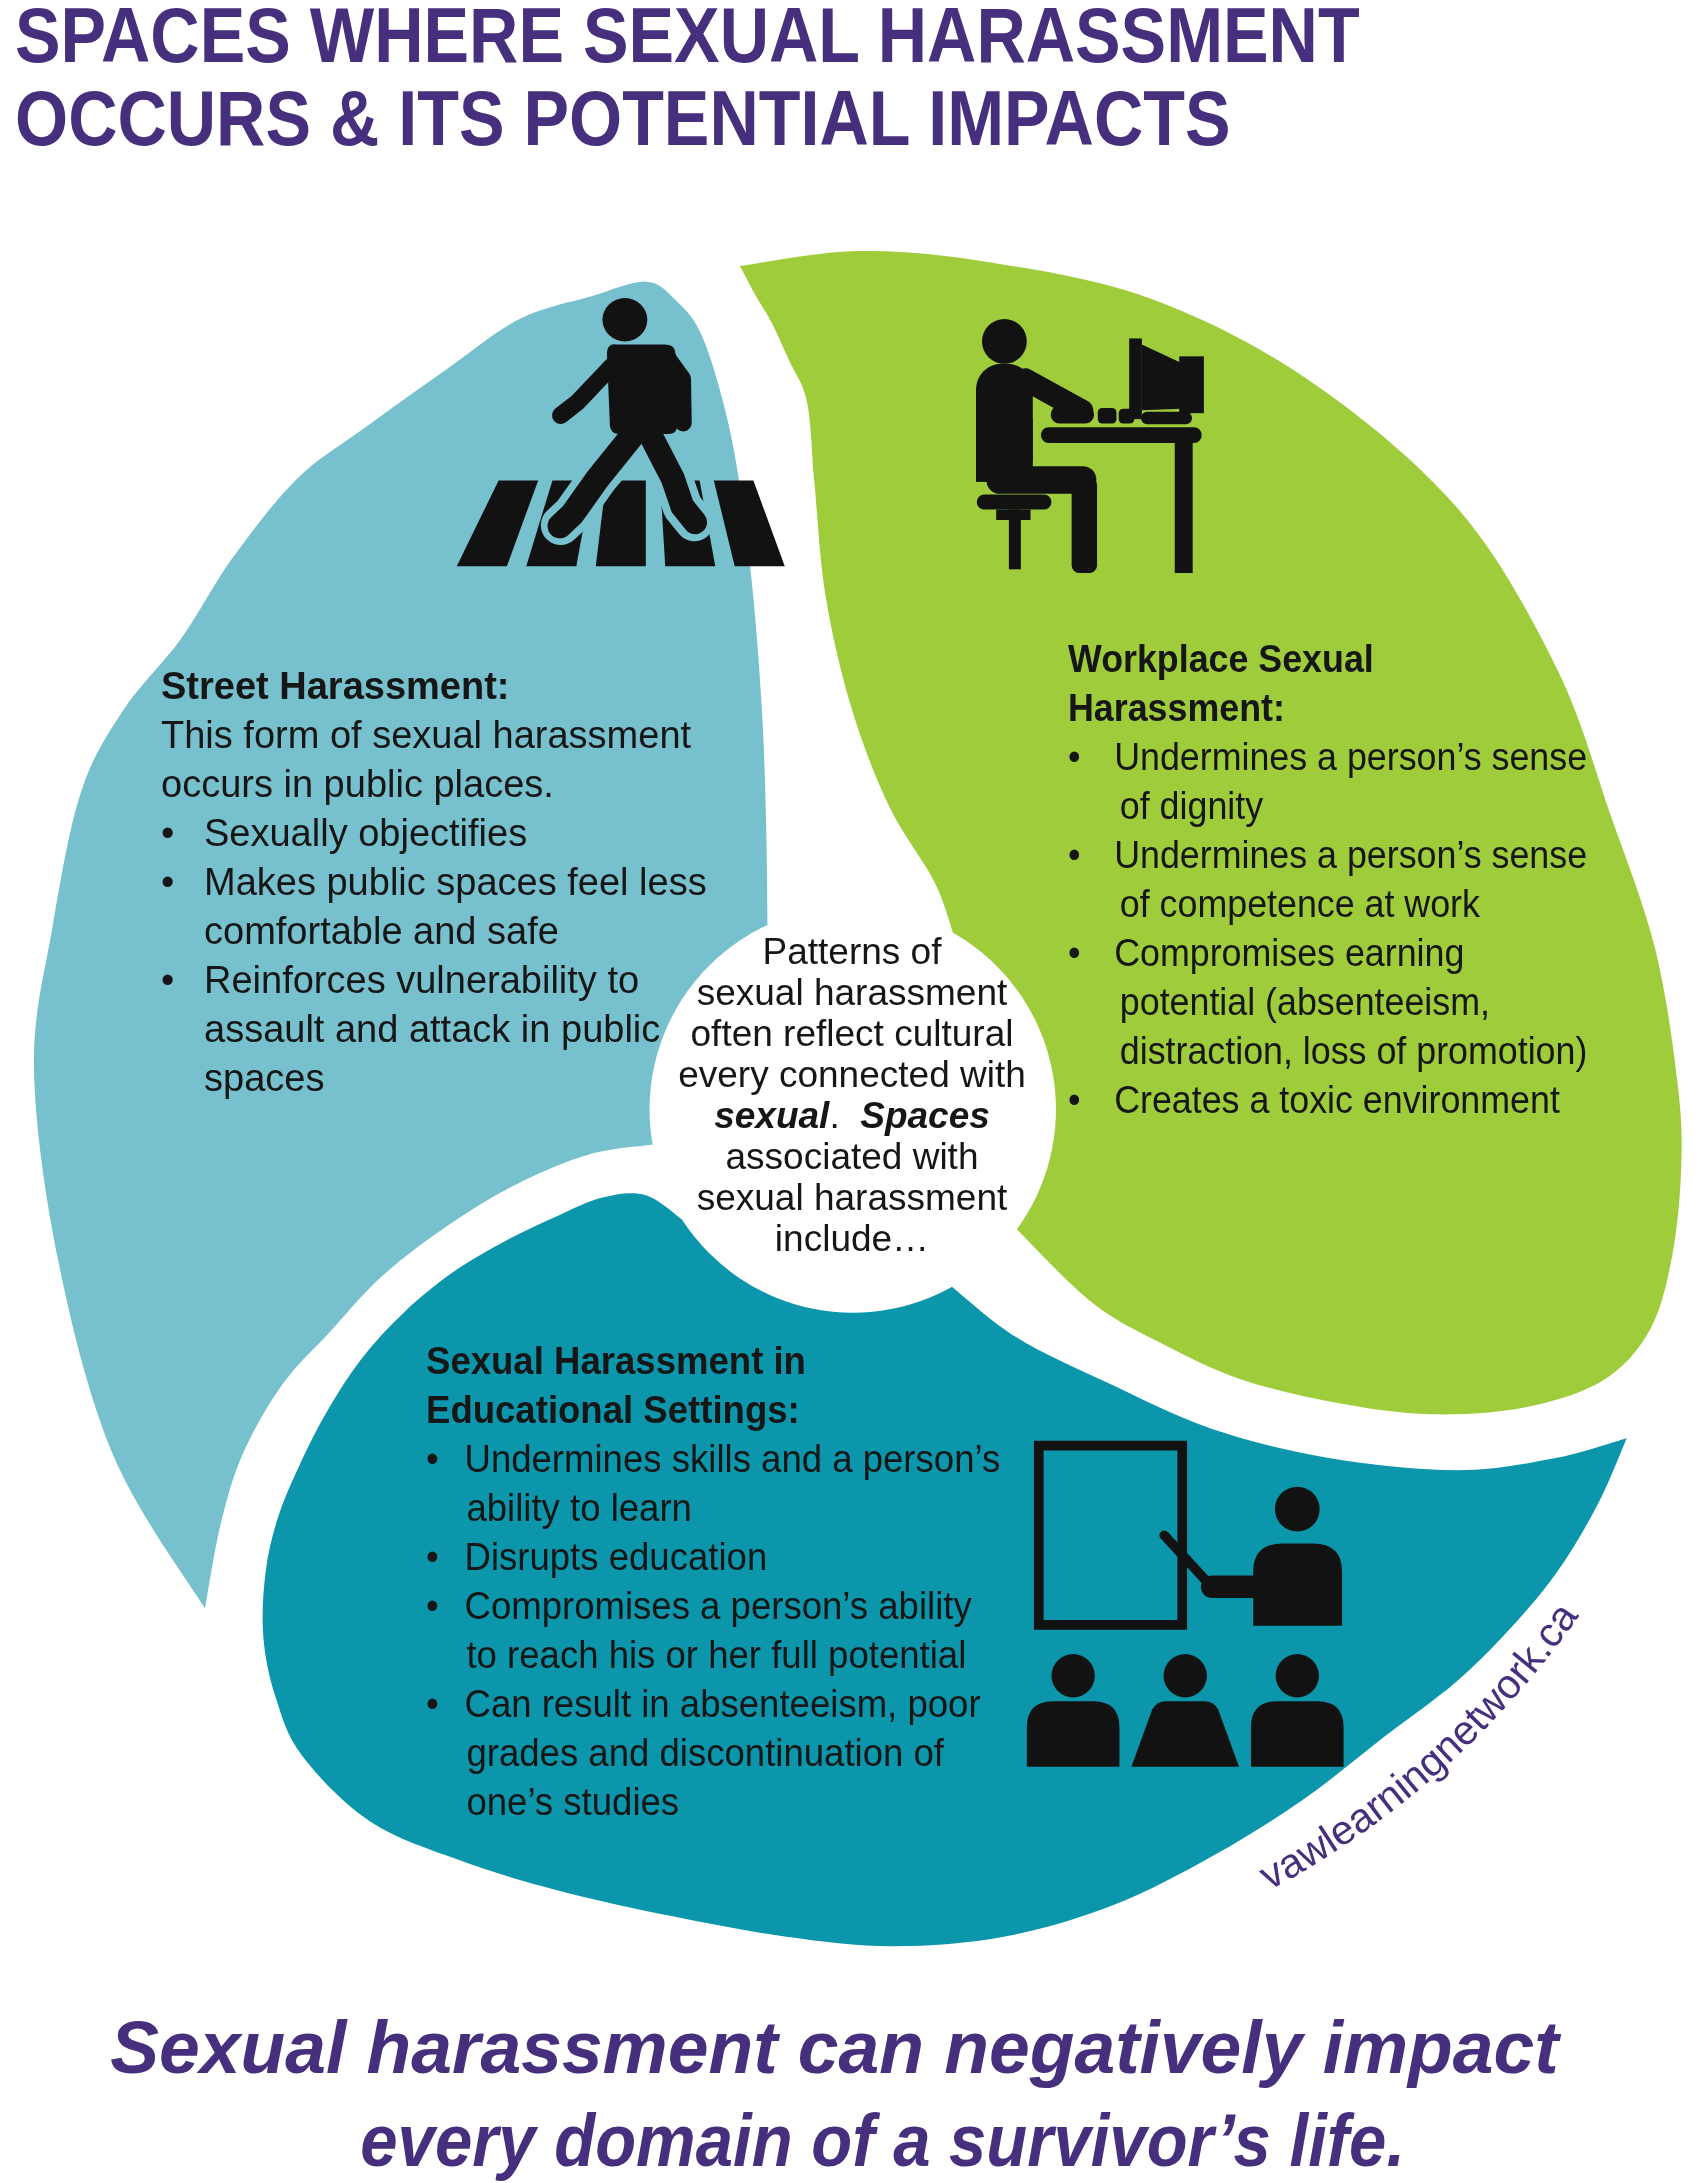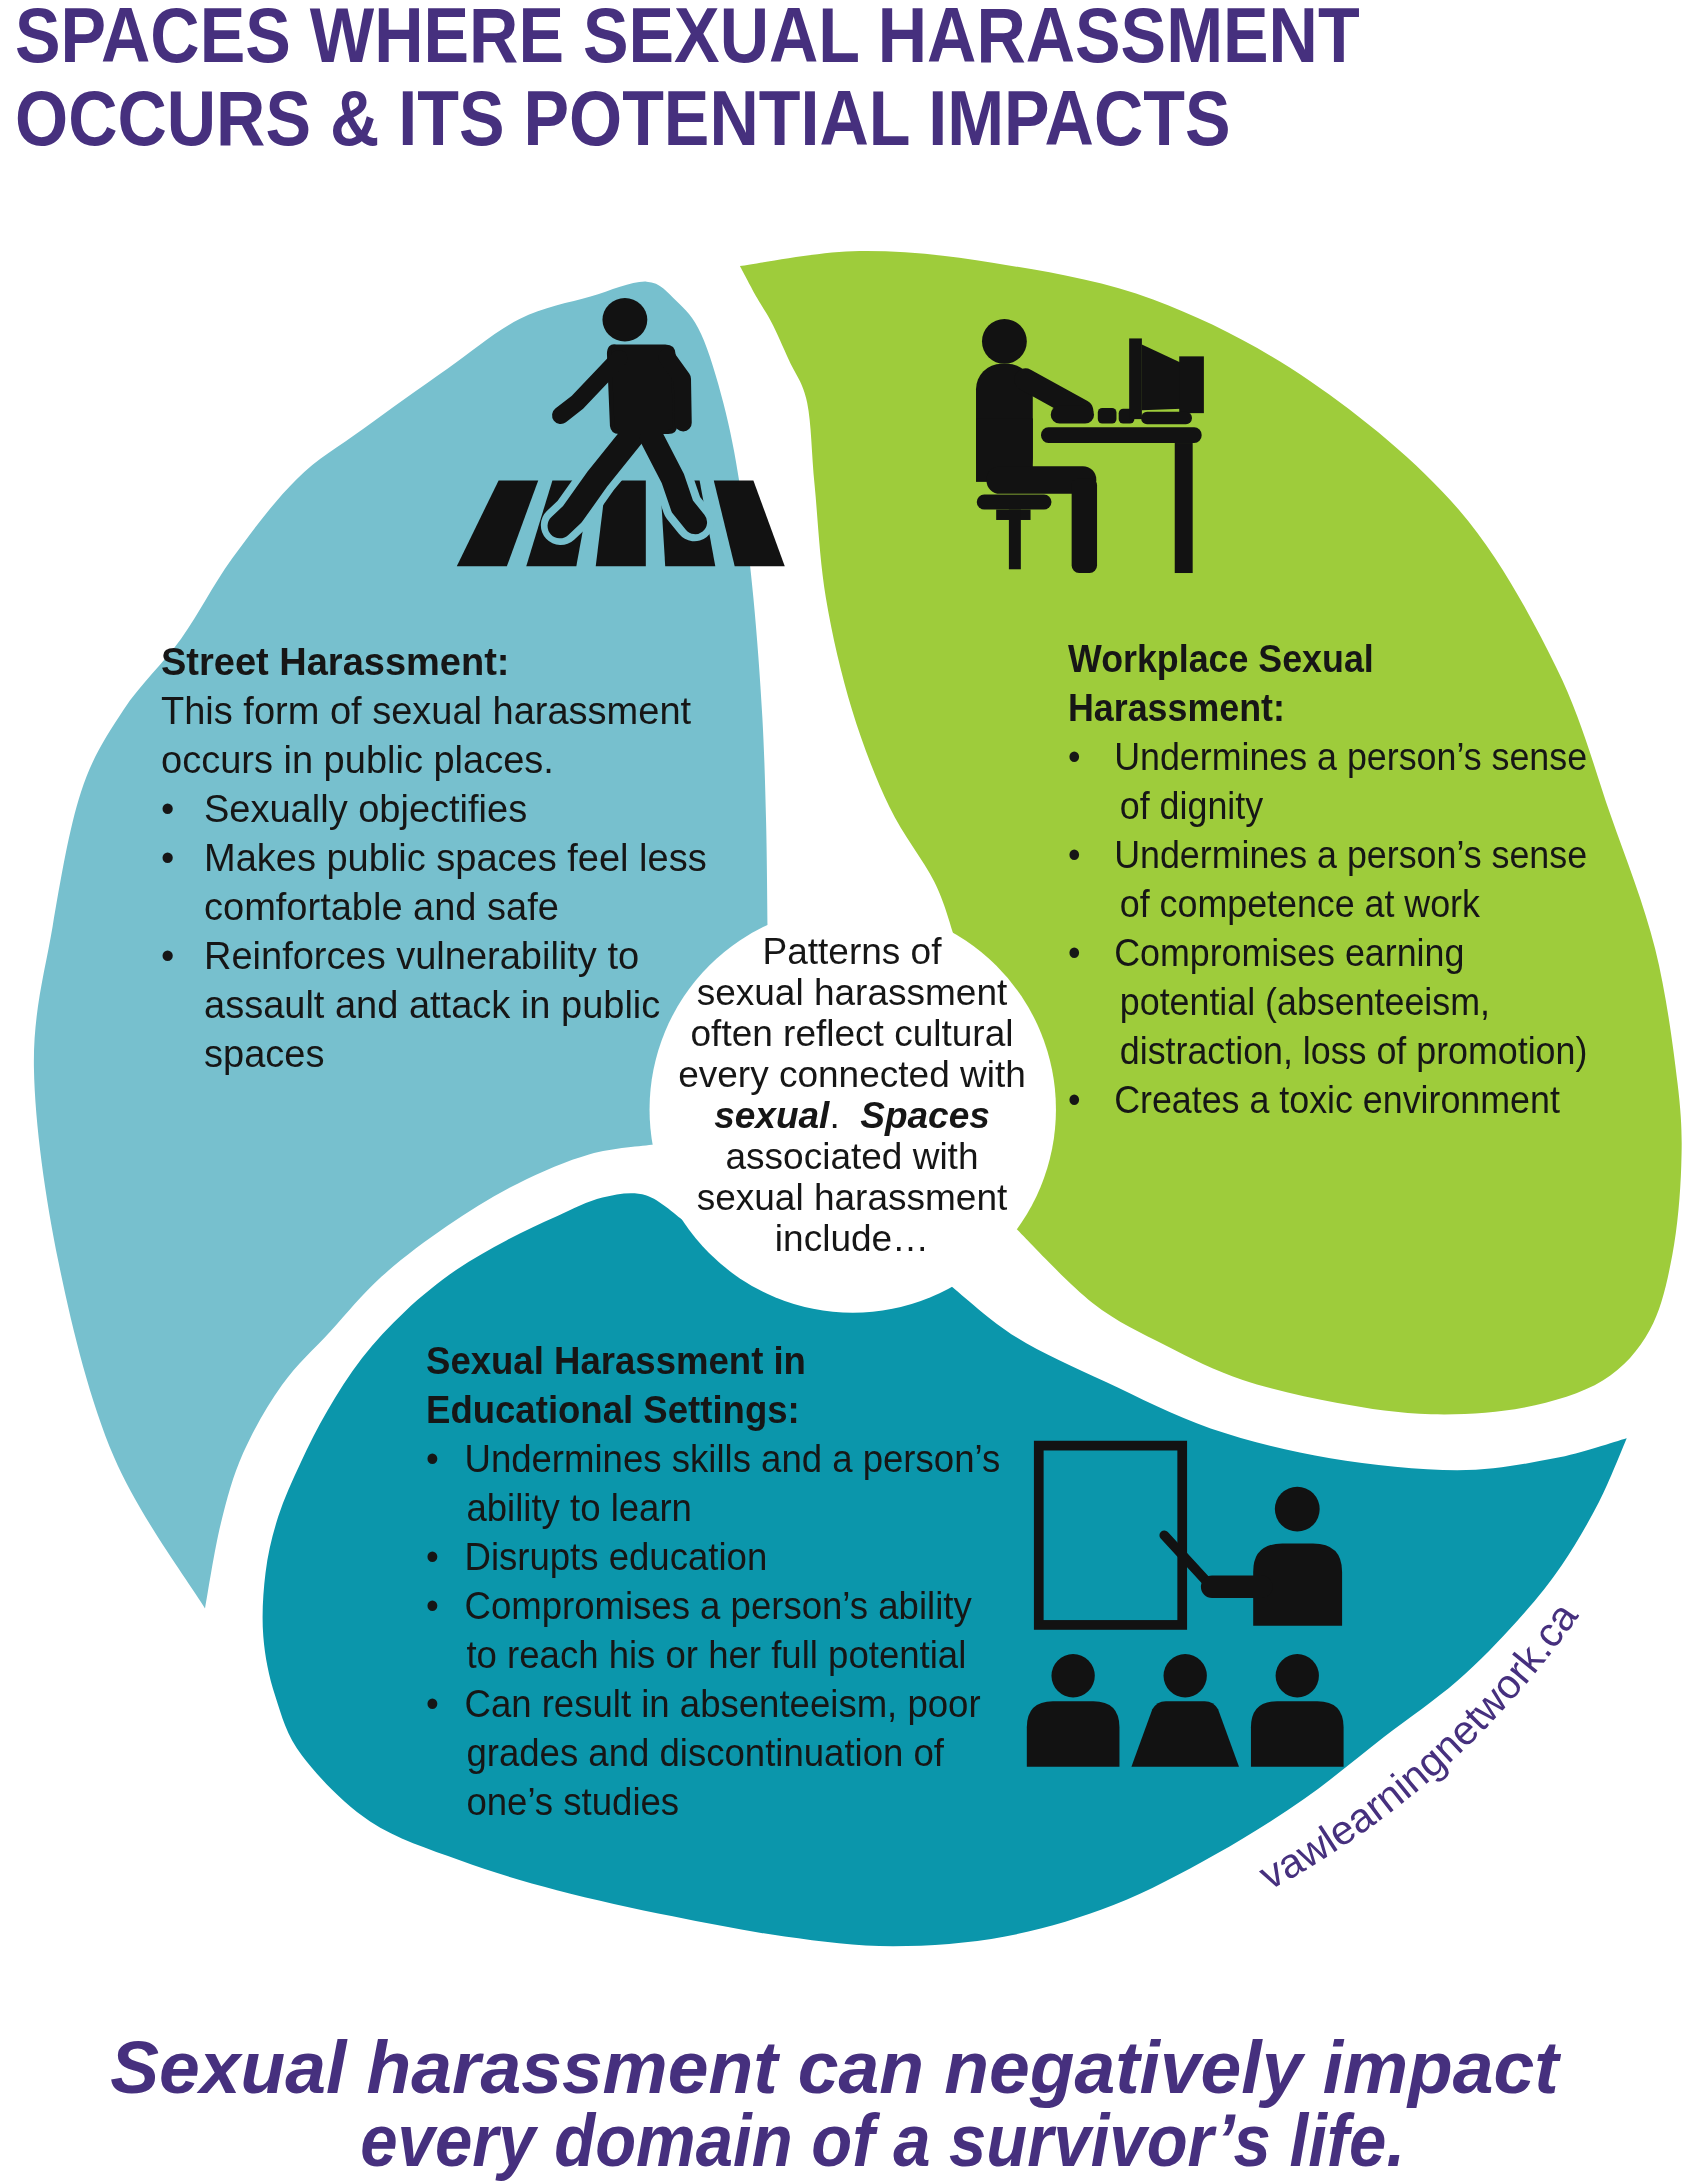--- a/index.html
+++ b/index.html
@@ -60,21 +60,21 @@
       <path d="M1374,2365 L1374,2312 Q1374,2277 1409,2277 L1463,2277 Q1498,2277 1498,2312 L1498,2365 Z"></path>
       <circle cx="1586" cy="2243" r="29"></circle>
       <path d="M1514,2365 L1542,2288 Q1548,2277 1560,2277 L1612,2277 Q1624,2277 1630,2288 L1658,2365 Z"></path>
       <circle cx="1736" cy="2243" r="29"></circle>
       <path d="M1674,2365 L1674,2312 Q1674,2277 1709,2277 L1763,2277 Q1798,2277 1798,2312 L1798,2365 Z"></path>
     </g>
 </svg>
 
 <div class="abs" style="left:15px; top:-6px; color:#46307e; font-weight:bold; font-size:77px; line-height:83px; transform:scaleX(0.887); transform-origin:left top; white-space:nowrap;">SPACES WHERE SEXUAL HARASSMENT<br>OCCURS &amp; ITS POTENTIAL IMPACTS</div>
 
-<div class="abs body" id="blueblk" style="left:161px; top:638px;">
+<div class="abs body" id="blueblk" style="left:161px; top:662px;">
 <b>Street Harassment:</b><br>
 <span id="ref1">This form of sexual harassment</span><br>
 occurs in public places.<br>
 <span style="display:inline-block;width:43px;">•</span>Sexually objectifies<br>
 <span style="display:inline-block;width:43px;">•</span>Makes public spaces feel less<br>
 <span style="display:inline-block;width:43px;"></span>comfortable and safe<br>
 <span style="display:inline-block;width:43px;">•</span>Reinforces vulnerability to<br>
 <span style="display:inline-block;width:43px;"></span>assault and attack in public<br>
 <span style="display:inline-block;width:43px;"></span>spaces
 </div>
@@ -114,15 +114,15 @@
 include…
 </div>
 
 <svg class="abs" style="left:0;top:0" width="1704" height="2183" viewBox="0 0 2280 2922">
   <defs>
       <path id="vawpath" d="M 1688,2536 A 1185 1185 0 0 0 2197,2023" fill="none"></path>
     </defs>
   <text font-family="Liberation Sans, sans-serif" font-size="55" fill="#46307e"><textPath href="#vawpath" startOffset="12">vawlearningnetwork.ca</textPath></text>
 </svg>
 
-<div class="abs" id="bot1" style="left:0; top:2001px; width:1704px; text-align:center; color:#46307e; font-weight:bold; font-style:italic; font-size:75px; line-height:93px; white-space:nowrap;margin-top:20px;"><span id="ref5" style="display:inline-block; transform:scaleX(0.976) translateX(-18px);">Sexual harassment can negatively impact</span></div>
+<div class="abs" id="bot1" style="left:0; top:2001px; width:1704px; text-align:center; color:#46307e; font-weight:bold; font-style:italic; font-size:75px; line-height:93px; white-space:nowrap;"><span id="ref5" style="display:inline-block; transform:scaleX(0.976) translateX(-18px);">Sexual harassment can negatively impact</span></div>
 <div class="abs" id="bot2" style="left:0; top:2094px; width:1704px; text-align:center; color:#46307e; font-weight:bold; font-style:italic; font-size:75px; line-height:93px; white-space:nowrap;"><span id="ref6" style="display:inline-block; transform:scaleX(0.894) translateX(34px);">every domain of a survivor’s life.</span></div>
 
 
 </body></html>

